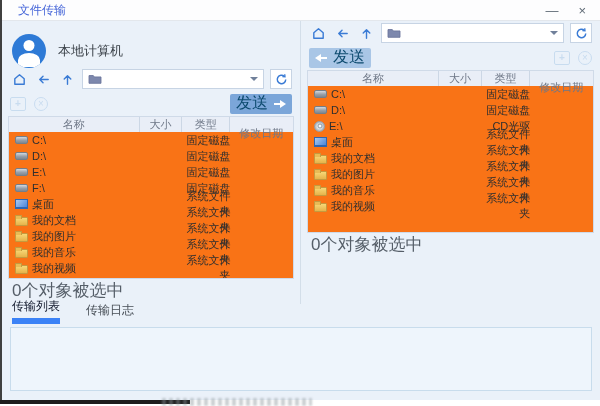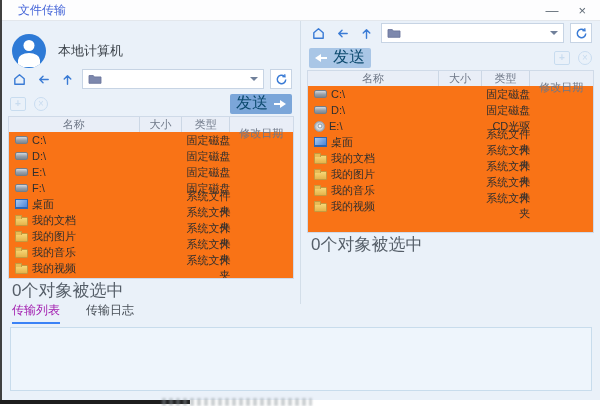--- a/index.html
+++ b/index.html
@@ -83,21 +83,21 @@
   .icon-folder { width:13px; height:9px; position:relative; margin-top:3px;
                  background:linear-gradient(180deg,#f7d877,#e6b34a); border:1px solid #c49a3f; border-radius:1px; }
   .icon-folder::before { content:""; position:absolute; left:-1px; top:-3px; width:5px; height:3px;
                          background:#e9bb55; border:1px solid #c49a3f; border-bottom:none; border-radius:1px 1px 0 0; }
 
   .status-row { height:20px; display:flex; align-items:center; font-size:17px; color:#555e68; padding:2px 2px 0 4px; }
 
   
   .tabs-row { height:20px; display:flex; gap:26px; padding:2px 0 0 10px; align-items:flex-end; }
   .tab { font-size:12px; padding-bottom:3px; cursor:pointer; }
-  .tab.active { color:#a21caf; border-bottom:2px solid #3b82f6; }
+  .tab.active { color:#0f172a; border-bottom:6px solid #3b82f6; }
   .tab.inactive { color:#474e56; border-bottom:2px solid transparent; }
   .transfer-panel { margin:3px 8px 0 8px; height:64px; background:#eef5fc; border:1px solid #c8dcec; }
 
   
   .artifact-bar { position:absolute; left:0; top:400px; width:190px; height:4px; background:#1d1d1d; }
   .artifact-smudge { position:absolute; left:162px; top:398px; width:150px; height:8px; opacity:.45;
                      background:repeating-linear-gradient(90deg,#8d949b 0 4px, transparent 4px 7px); filter:blur(1px); }
 </style>
 </head>
 <body>

